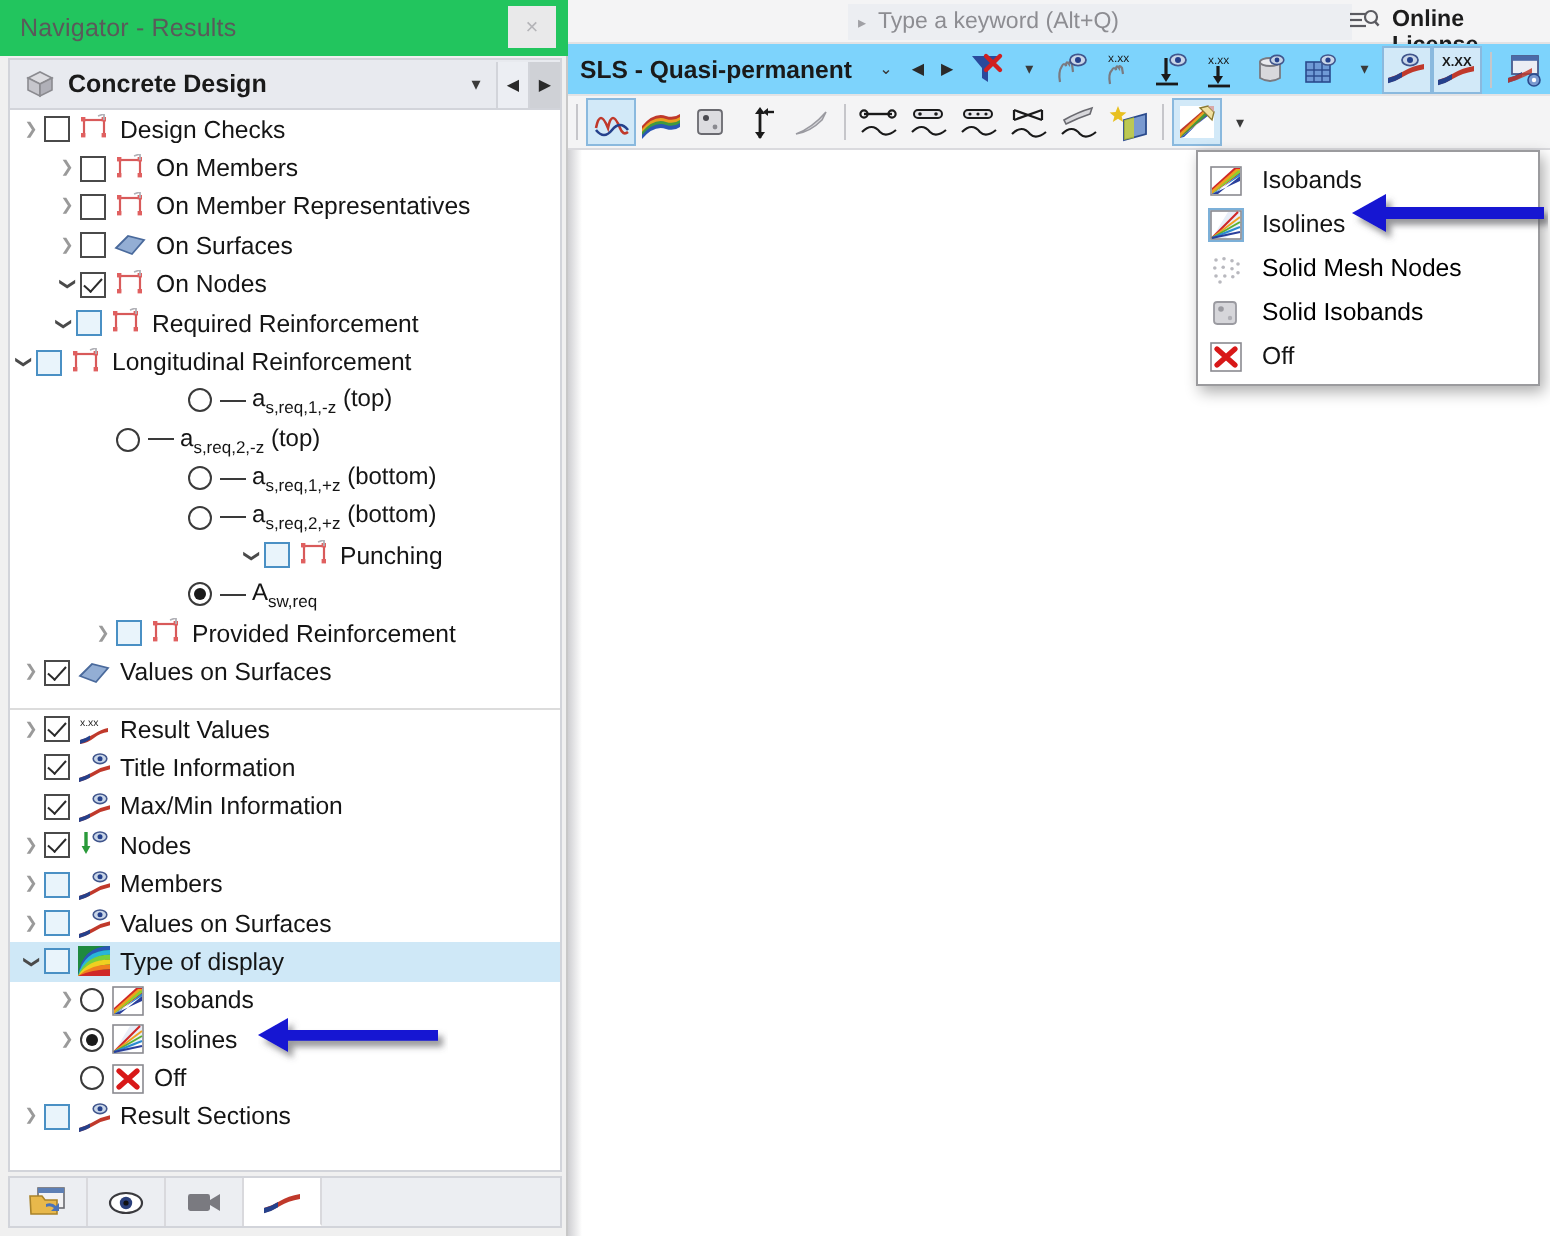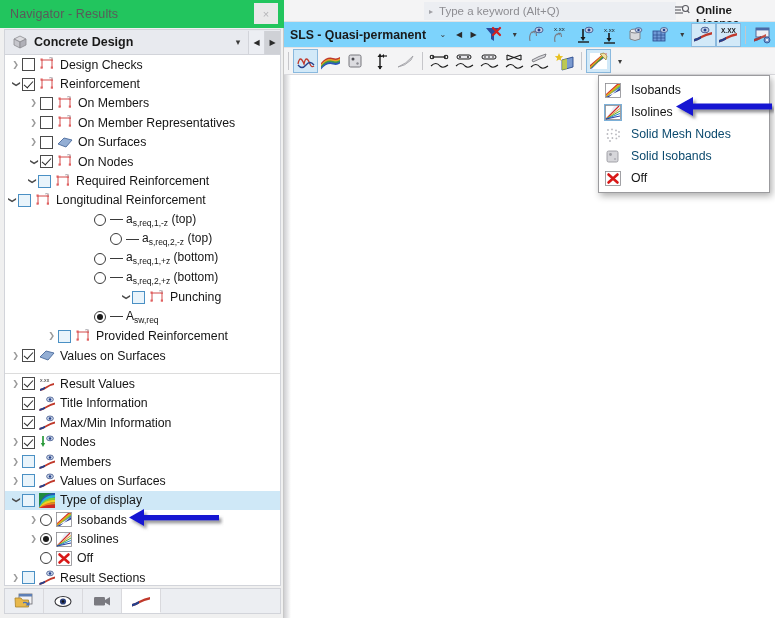--- a/index.html
+++ b/index.html
@@ -250,21 +250,21 @@
     z-index: 40;
   }
   .mitem {
     height: 22px;
     display: flex; align-items: center;
     padding-left: 5px;
     font-size: 12.3px; color: #141414;
     cursor: pointer;
   }
   .mitem.highlight { background: #ffffff; }
-  .mitem.disabled { color: #0c4a6e; cursor: default; }
+  .mitem.disabled { color: #000000; cursor: default; }
   .micon {
     width: 18px; height: 17px; margin-right: 9px; flex: 0 0 18px;
     display: flex; align-items: center; justify-content: center;
   }
   .micon.selbox {
     background: #cce4f7;
     border: 1px solid #7cb0d8;
   }
 
   
@@ -306,125 +306,110 @@
                 <line x1="3" y1="3" x2="3" y2="11" stroke="#d85a5a" stroke-width="1.1"></line>
                 <line x1="13" y1="3" x2="13" y2="11" stroke="#d85a5a" stroke-width="1.1"></line>
                 <rect x="1.5" y="1.5" width="2.2" height="2.2" fill="#e06060"></rect>
                 <rect x="11.8" y="1.5" width="2.2" height="2.2" fill="#e06060"></rect>
                 <rect x="1.5" y="9.5" width="2.2" height="2.2" fill="#e06060"></rect>
                 <rect x="11.8" y="9.5" width="2.2" height="2.2" fill="#e06060"></rect>
                 <path d="M10 1 l3 -1 l0 3" fill="none" stroke="#b0b0b6" stroke-width="0.9"></path>
               </svg></span>
             <span class="tlabel">Design Checks</span>
           </div>
-          <div class="tree-row" style="padding-left: 4px;">
-            <span class="twisty open" style="transform: rotate(90deg);">❯</span>
-            <span class="cbox checked"></span>
+          <div class="tree-row" style="padding-left: 22px;">
+            <span class="twisty">❯</span>
+            <span class="cbox"></span>
             <span class="ticon"><svg width="16" height="15" viewBox="0 0 16 15">
                 <line x1="2" y1="3" x2="14" y2="3" stroke="#d85a5a" stroke-width="1.1"></line>
                 <line x1="3" y1="3" x2="3" y2="11" stroke="#d85a5a" stroke-width="1.1"></line>
                 <line x1="13" y1="3" x2="13" y2="11" stroke="#d85a5a" stroke-width="1.1"></line>
                 <rect x="1.5" y="1.5" width="2.2" height="2.2" fill="#e06060"></rect>
                 <rect x="11.8" y="1.5" width="2.2" height="2.2" fill="#e06060"></rect>
                 <rect x="1.5" y="9.5" width="2.2" height="2.2" fill="#e06060"></rect>
                 <rect x="11.8" y="9.5" width="2.2" height="2.2" fill="#e06060"></rect>
                 <path d="M10 1 l3 -1 l0 3" fill="none" stroke="#b0b0b6" stroke-width="0.9"></path>
               </svg></span>
-            <span class="tlabel">Reinforcement</span>
+            <span class="tlabel">On Members</span>
           </div>
           <div class="tree-row" style="padding-left: 22px;">
             <span class="twisty">❯</span>
             <span class="cbox"></span>
             <span class="ticon"><svg width="16" height="15" viewBox="0 0 16 15">
                 <line x1="2" y1="3" x2="14" y2="3" stroke="#d85a5a" stroke-width="1.1"></line>
                 <line x1="3" y1="3" x2="3" y2="11" stroke="#d85a5a" stroke-width="1.1"></line>
                 <line x1="13" y1="3" x2="13" y2="11" stroke="#d85a5a" stroke-width="1.1"></line>
                 <rect x="1.5" y="1.5" width="2.2" height="2.2" fill="#e06060"></rect>
                 <rect x="11.8" y="1.5" width="2.2" height="2.2" fill="#e06060"></rect>
                 <rect x="1.5" y="9.5" width="2.2" height="2.2" fill="#e06060"></rect>
                 <rect x="11.8" y="9.5" width="2.2" height="2.2" fill="#e06060"></rect>
                 <path d="M10 1 l3 -1 l0 3" fill="none" stroke="#b0b0b6" stroke-width="0.9"></path>
               </svg></span>
-            <span class="tlabel">On Members</span>
+            <span class="tlabel">On Member Representatives</span>
           </div>
           <div class="tree-row" style="padding-left: 22px;">
             <span class="twisty">❯</span>
             <span class="cbox"></span>
+            <span class="ticon"><svg width="16" height="15" viewBox="0 0 16 15">
+                <polygon points="1,9 7,3 15,5 9,12" fill="#93aed4" stroke="#4a6a9c" stroke-width="0.9"></polygon>
+              </svg></span>
+            <span class="tlabel">On Surfaces</span>
+          </div>
+          <div class="tree-row" style="padding-left: 22px;">
+            <span class="twisty open" style="transform: rotate(90deg);">❯</span>
+            <span class="cbox checked"></span>
             <span class="ticon"><svg width="16" height="15" viewBox="0 0 16 15">
                 <line x1="2" y1="3" x2="14" y2="3" stroke="#d85a5a" stroke-width="1.1"></line>
                 <line x1="3" y1="3" x2="3" y2="11" stroke="#d85a5a" stroke-width="1.1"></line>
                 <line x1="13" y1="3" x2="13" y2="11" stroke="#d85a5a" stroke-width="1.1"></line>
                 <rect x="1.5" y="1.5" width="2.2" height="2.2" fill="#e06060"></rect>
                 <rect x="11.8" y="1.5" width="2.2" height="2.2" fill="#e06060"></rect>
                 <rect x="1.5" y="9.5" width="2.2" height="2.2" fill="#e06060"></rect>
                 <rect x="11.8" y="9.5" width="2.2" height="2.2" fill="#e06060"></rect>
                 <path d="M10 1 l3 -1 l0 3" fill="none" stroke="#b0b0b6" stroke-width="0.9"></path>
               </svg></span>
-            <span class="tlabel">On Member Representatives</span>
-          </div>
-          <div class="tree-row" style="padding-left: 22px;">
-            <span class="twisty">❯</span>
-            <span class="cbox"></span>
-            <span class="ticon"><svg width="16" height="15" viewBox="0 0 16 15">
-                <polygon points="1,9 7,3 15,5 9,12" fill="#93aed4" stroke="#4a6a9c" stroke-width="0.9"></polygon>
-              </svg></span>
-            <span class="tlabel">On Surfaces</span>
-          </div>
-          <div class="tree-row" style="padding-left: 22px;">
+            <span class="tlabel">On Nodes</span>
+          </div>
+          <div class="tree-row" style="padding-left: 20px;">
             <span class="twisty open" style="transform: rotate(90deg);">❯</span>
-            <span class="cbox checked"></span>
+            <span class="cbox blue"></span>
             <span class="ticon"><svg width="16" height="15" viewBox="0 0 16 15">
                 <line x1="2" y1="3" x2="14" y2="3" stroke="#d85a5a" stroke-width="1.1"></line>
                 <line x1="3" y1="3" x2="3" y2="11" stroke="#d85a5a" stroke-width="1.1"></line>
                 <line x1="13" y1="3" x2="13" y2="11" stroke="#d85a5a" stroke-width="1.1"></line>
                 <rect x="1.5" y="1.5" width="2.2" height="2.2" fill="#e06060"></rect>
                 <rect x="11.8" y="1.5" width="2.2" height="2.2" fill="#e06060"></rect>
                 <rect x="1.5" y="9.5" width="2.2" height="2.2" fill="#e06060"></rect>
                 <rect x="11.8" y="9.5" width="2.2" height="2.2" fill="#e06060"></rect>
                 <path d="M10 1 l3 -1 l0 3" fill="none" stroke="#b0b0b6" stroke-width="0.9"></path>
               </svg></span>
-            <span class="tlabel">On Nodes</span>
-          </div>
-          <div class="tree-row" style="padding-left: 20px;">
+            <span class="tlabel">Required Reinforcement</span>
+          </div>
+          <div class="tree-row" style="">
             <span class="twisty open" style="transform: rotate(90deg);">❯</span>
             <span class="cbox blue"></span>
             <span class="ticon"><svg width="16" height="15" viewBox="0 0 16 15">
                 <line x1="2" y1="3" x2="14" y2="3" stroke="#d85a5a" stroke-width="1.1"></line>
                 <line x1="3" y1="3" x2="3" y2="11" stroke="#d85a5a" stroke-width="1.1"></line>
                 <line x1="13" y1="3" x2="13" y2="11" stroke="#d85a5a" stroke-width="1.1"></line>
                 <rect x="1.5" y="1.5" width="2.2" height="2.2" fill="#e06060"></rect>
                 <rect x="11.8" y="1.5" width="2.2" height="2.2" fill="#e06060"></rect>
                 <rect x="1.5" y="9.5" width="2.2" height="2.2" fill="#e06060"></rect>
                 <rect x="11.8" y="9.5" width="2.2" height="2.2" fill="#e06060"></rect>
                 <path d="M10 1 l3 -1 l0 3" fill="none" stroke="#b0b0b6" stroke-width="0.9"></path>
               </svg></span>
-            <span class="tlabel">Required Reinforcement</span>
-          </div>
-          <div class="tree-row" style="">
-            <span class="twisty open" style="transform: rotate(90deg);">❯</span>
-            <span class="cbox blue"></span>
-            <span class="ticon"><svg width="16" height="15" viewBox="0 0 16 15">
-                <line x1="2" y1="3" x2="14" y2="3" stroke="#d85a5a" stroke-width="1.1"></line>
-                <line x1="3" y1="3" x2="3" y2="11" stroke="#d85a5a" stroke-width="1.1"></line>
-                <line x1="13" y1="3" x2="13" y2="11" stroke="#d85a5a" stroke-width="1.1"></line>
-                <rect x="1.5" y="1.5" width="2.2" height="2.2" fill="#e06060"></rect>
-                <rect x="11.8" y="1.5" width="2.2" height="2.2" fill="#e06060"></rect>
-                <rect x="1.5" y="9.5" width="2.2" height="2.2" fill="#e06060"></rect>
-                <rect x="11.8" y="9.5" width="2.2" height="2.2" fill="#e06060"></rect>
-                <path d="M10 1 l3 -1 l0 3" fill="none" stroke="#b0b0b6" stroke-width="0.9"></path>
-              </svg></span>
             <span class="tlabel">Longitudinal Reinforcement</span>
           </div>
           <div class="tree-row" style="padding-left: 76px;">
             <span class="twisty none">❯</span>
             <span class="radio"></span>
             <span class="dash"></span>
             <span class="tlabel sub">a<sub>s,req,1,-z</sub> (top)</span>
           </div>
-          <div class="tree-row" style="padding-left: 92px;">
+          <div class="tree-row" style="padding-left: 40px;">
             <span class="twisty none">❯</span>
             <span class="radio"></span>
             <span class="dash"></span>
             <span class="tlabel sub">a<sub>s,req,2,-z</sub> (top)</span>
           </div>
           <div class="tree-row" style="padding-left: 76px;">
             <span class="twisty none">❯</span>
             <span class="radio"></span>
             <span class="dash"></span>
             <span class="tlabel sub">a<sub>s,req,1,+z</sub> (bottom)</span>

